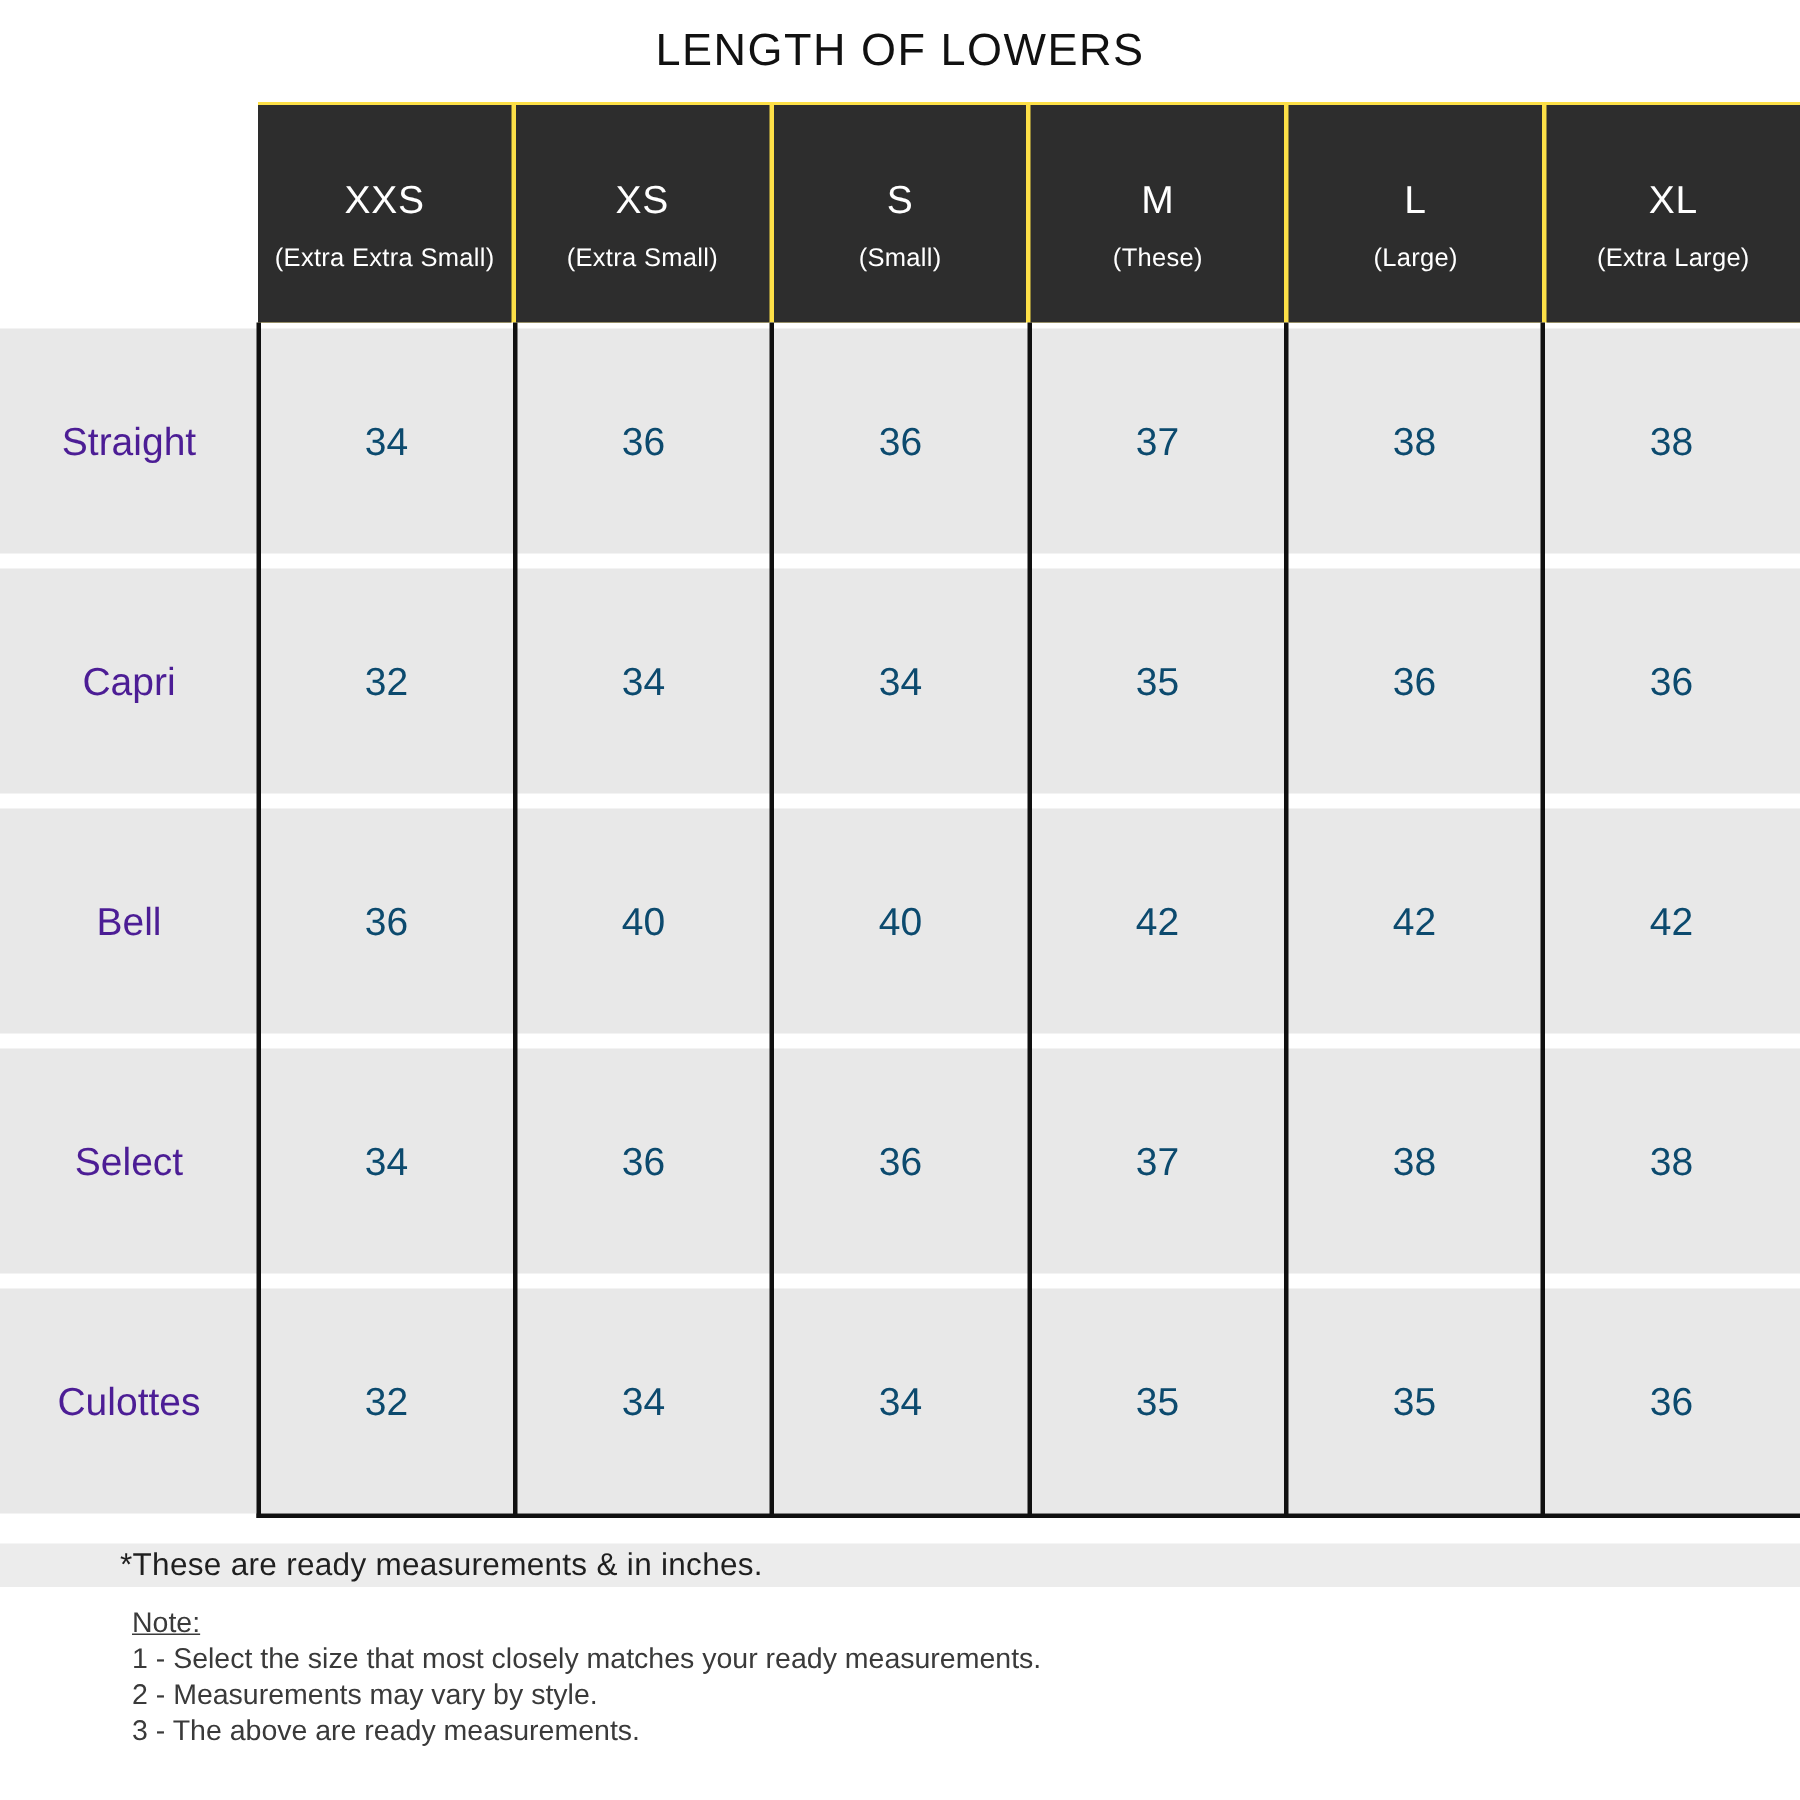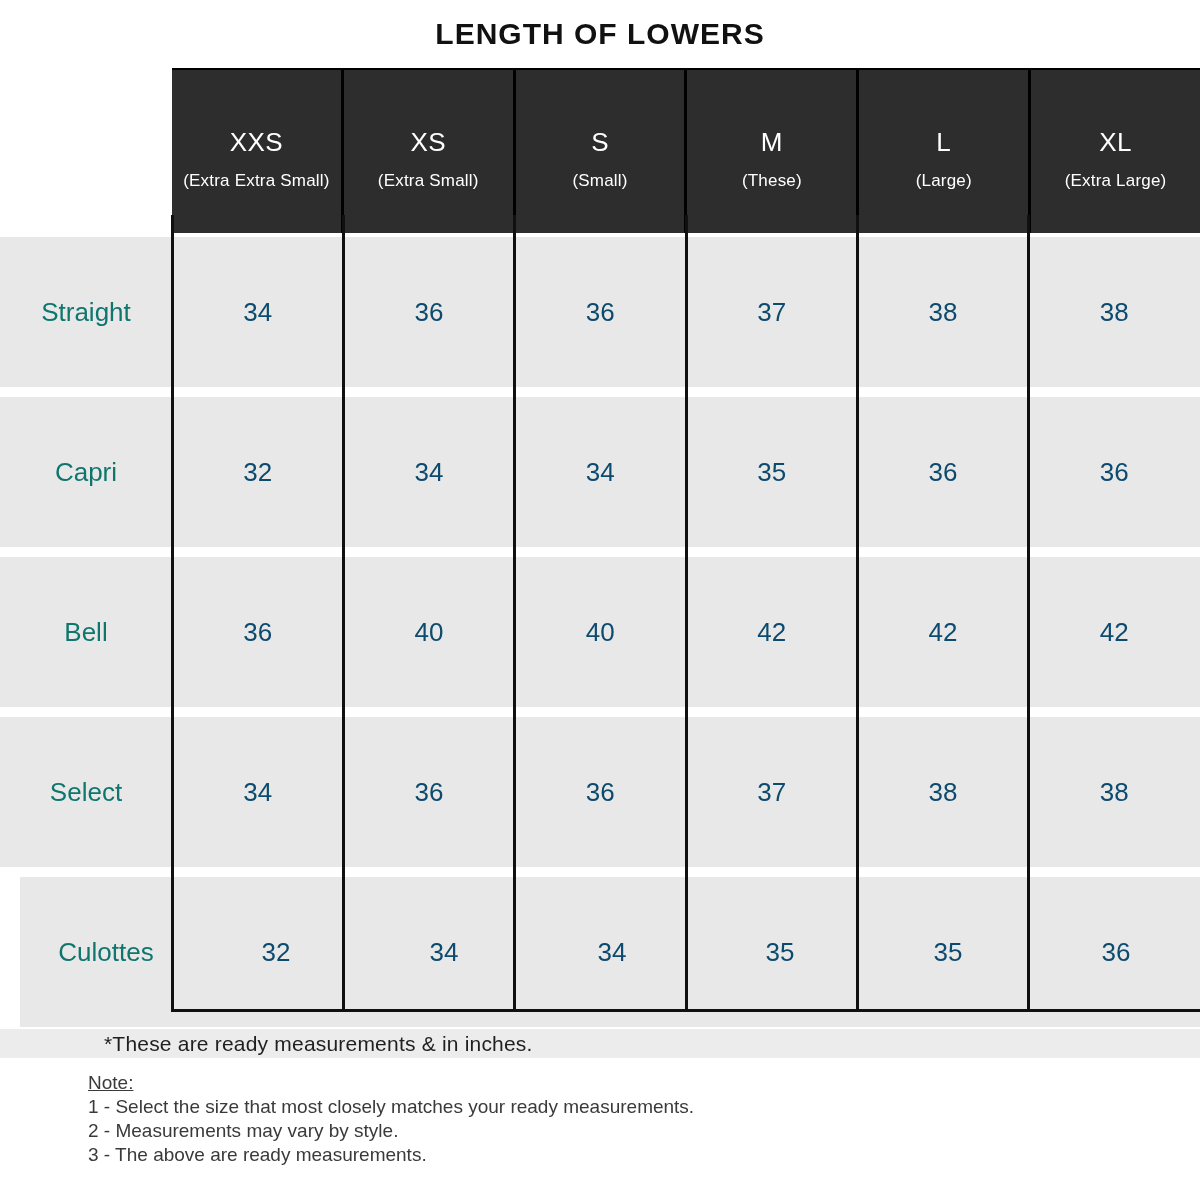--- a/index.html
+++ b/index.html
@@ -4,62 +4,62 @@
 <style>
   html,body{margin:0;padding:0;}
   body{
     width:1200px;height:1200px;background:#ffffff;
     font-family:"Liberation Sans", sans-serif;
     color:#1c1c1c;overflow:hidden;
   }
   .page{position:relative;width:1200px;height:1200px;background:#ffffff;}
   .title{
     margin:0;padding-top:17px;text-align:center;
-    font-size:30px;font-weight:700;letter-spacing:1px;color:#111;
+    font-size:30px;font-weight:400;letter-spacing:1px;color:#111;
     line-height:34px;
   }
   .size-table{position:relative;width:1200px;height:944px;margin-top:17px;}
   .header-row{
-    margin-left:172px;height:165px;box-sizing:border-box;
-    background:#000000;padding-top:2px;
+    margin-left:172px;height:147px;box-sizing:border-box;
+    background:#fde047;padding-top:2px;
     display:flex;gap:3px;
   }
   .header-cell{
     flex:1;background:#2d2d2d;color:#ffffff;
     display:flex;flex-direction:column;align-items:center;justify-content:center;
     row-gap:13px;transform:none;
   }
   .header-cell .inner{display:flex;flex-direction:column;align-items:center;row-gap:13px;transform:translateY(7px);}
   .size-code{font-size:26px;letter-spacing:0.5px;}
   .size-name{font-size:17px;letter-spacing:0.2px;}
   .body-rows{margin-top:4px;}
   .t-row{display:flex;height:150px;margin-bottom:10px;}
-  .t-row:last-child{margin-bottom:0;padding-left:20px;}
+  .t-row:last-child{margin-bottom:0;}
   .label-cell{
     width:172px;background:#e8e8e8;
     display:flex;align-items:center;justify-content:center;
-    font-size:26px;color:#0f766e;
+    font-size:26px;color:#4c1d95;
   }
   .data-cell{
     flex:1;background:#e8e8e8;
     display:flex;align-items:center;justify-content:center;
     font-size:26px;color:#0c4a6e;
   }
   .vline{position:absolute;top:147px;height:797px;width:3px;background:#101010;}
   .vline.v1{left:171px;}
   .vline.v2{left:342px;}
   .vline.v3{left:513px;}
   .vline.v4{left:685px;}
   .vline.v5{left:856px;}
   .vline.v6{left:1027px;}
   .bottom-border{position:absolute;left:171px;right:0;top:941px;height:3px;background:#101010;}
   .footnote-strip{
     margin-top:17px;height:29px;background:#ececec;
     display:flex;align-items:center;
-    padding-left:104px;font-size:21px;color:#1f1f1f;letter-spacing:0.2px;
+    padding-left:80px;font-size:21px;color:#1f1f1f;letter-spacing:0.2px;
   }
   .notes{margin-left:88px;margin-top:12px;font-size:19px;color:#3a3a3a;}
   .notes-heading{line-height:25px;text-decoration:underline;}
   .note-item{line-height:24px;}
 </style>
 </head>
 <body>
 
 <div class="page">
 

